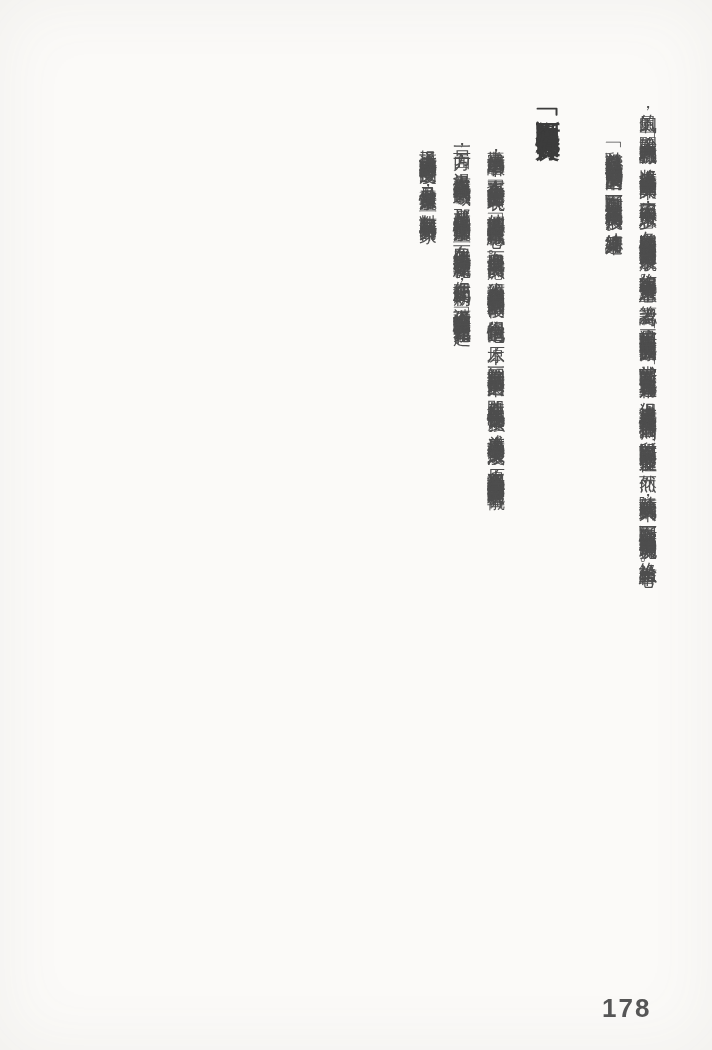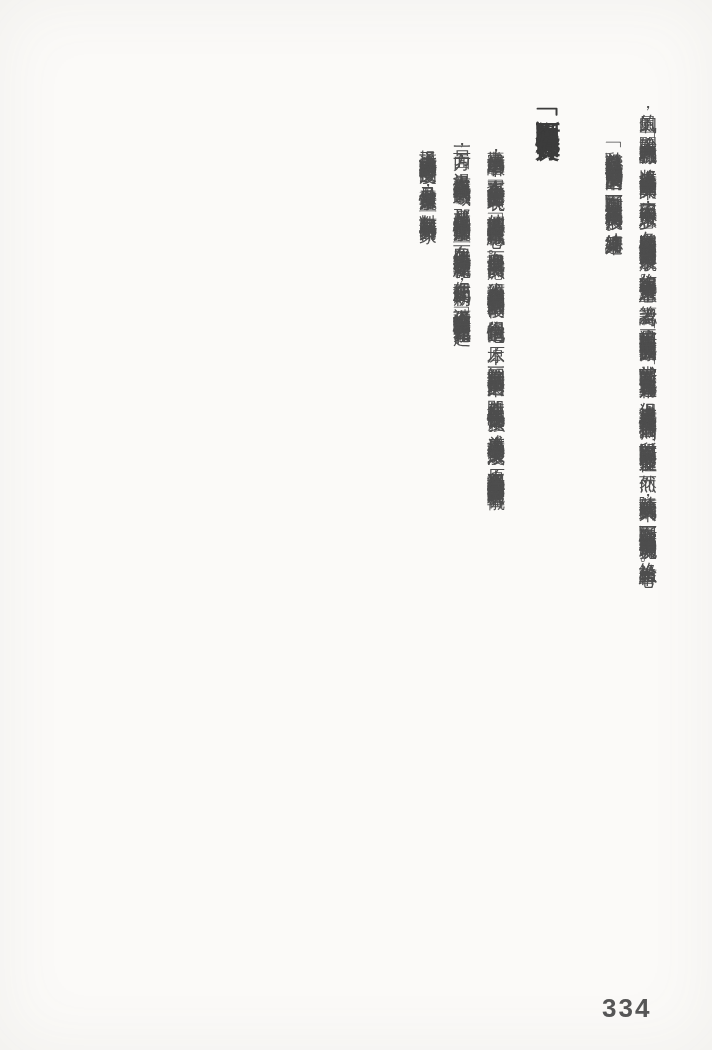--- a/index.html
+++ b/index.html
@@ -68,15 +68,15 @@
 
     <h2 class="section-heading">「斷面圖」與獵奇的相性良好</h2>
 
     <p class="indent">喜歡成人漫畫的讀者中，也有不少人不能接受「斷面圖」表現。他們認為斷面圖「看起來很獵奇很噁心」，而這也是理所當然的反應。應該很少人會在看到理化教室的人體解剖圖後，覺得很色情的吧？原本，解剖圖就是一種使人不適的東西，即使是在九〇年代後色情要素變強，成為成人漫畫標準的美少女系成漫，原本也普遍認為動畫式的畫風與斷面圖的表現並不合襯。</p>
 
     <p class="indent">另一方面，漫畫界也存在與獵奇表現很合的領域。那就是八〇年代獵奇風潮後的驚悚系漫畫。而九〇年代後成人漫畫雖然逐漸硬蕊化，但在硬蕊化的初期，讀者仍不適應把「斷面圖」和色情元素兜在一起。</p>
 
     <p class="indent">提高了成人漫畫讀者對斷面圖接受度的，乃是喜愛驚悚系漫畫，對此類表現具有耐力的作家</p>
   </div>
 
-  <div class="page-number">334</div>
+  <div class="page-number">178</div>
 
 </div>
 
 </body></html>

